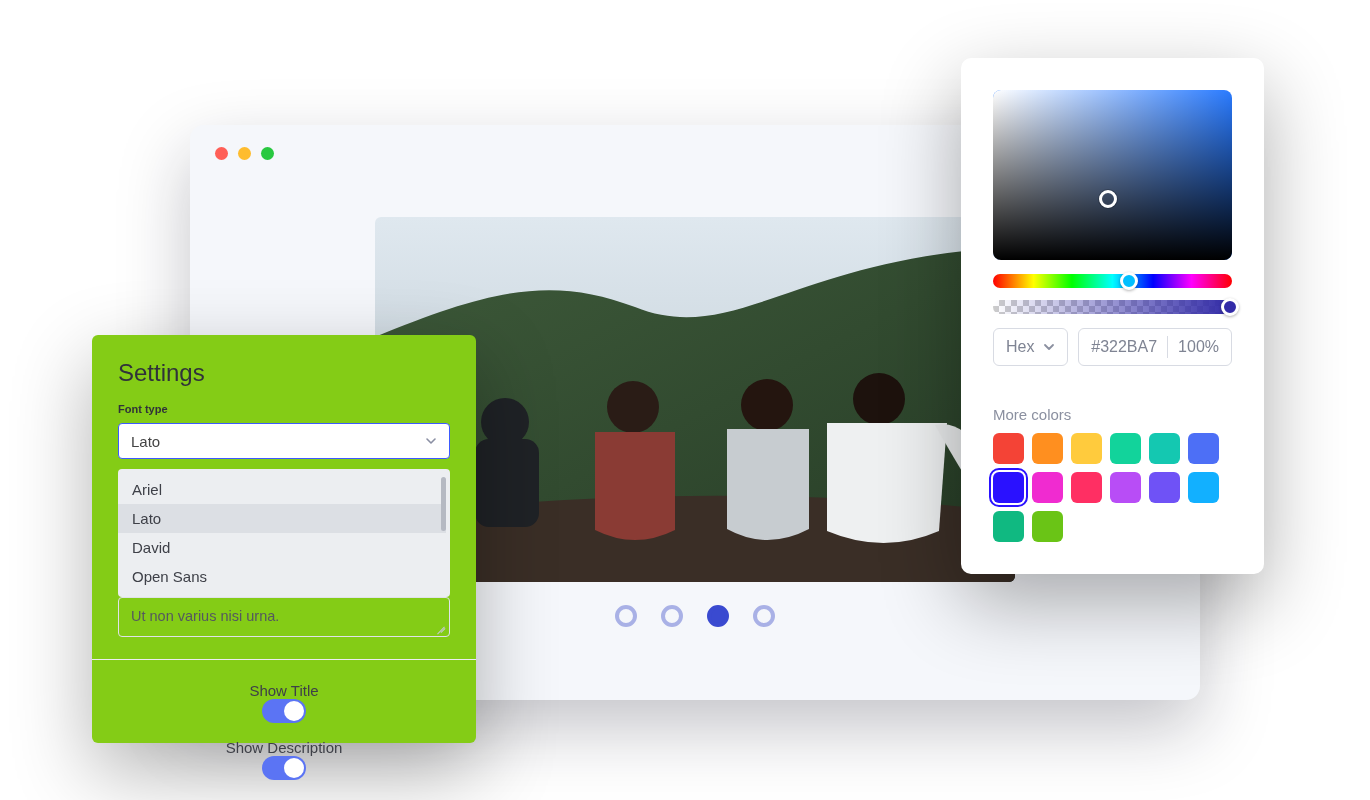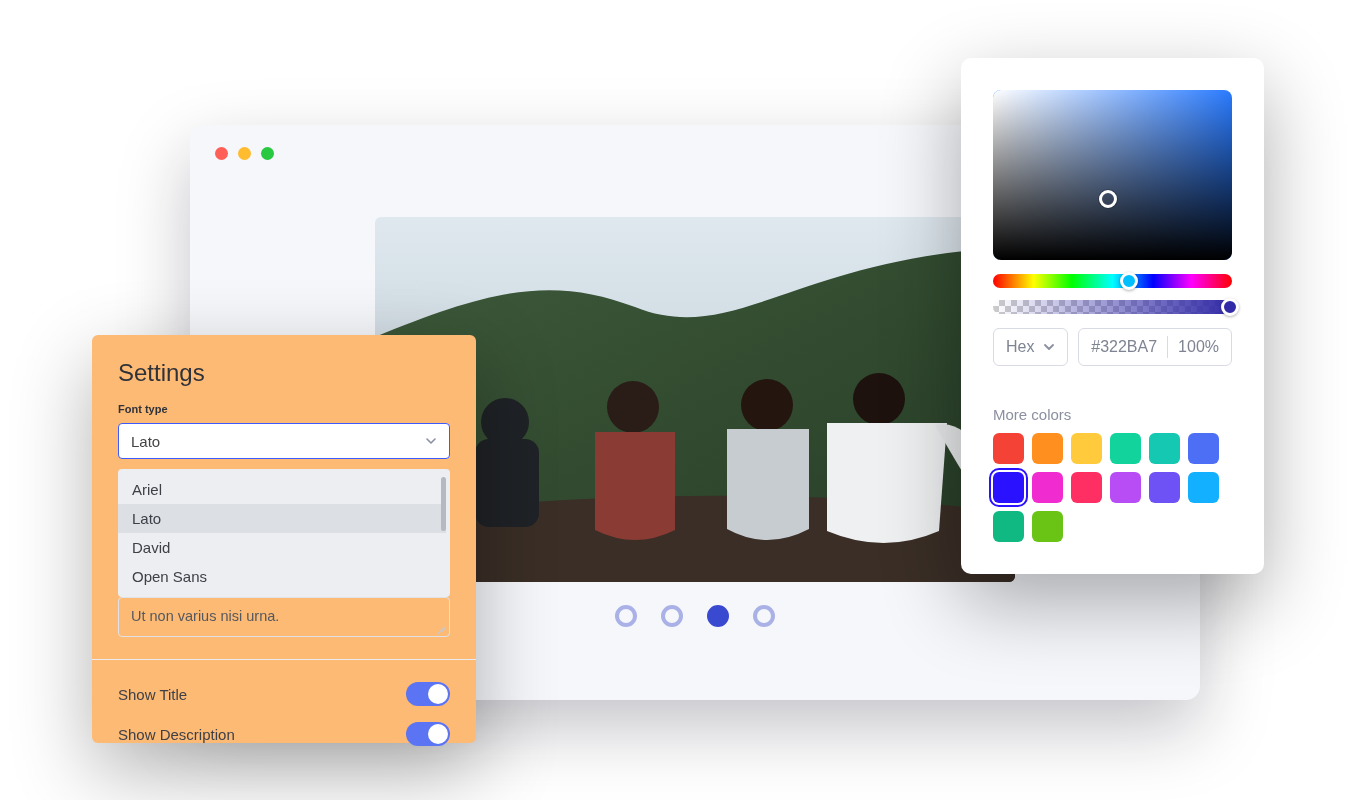--- a/index.html
+++ b/index.html
@@ -62,21 +62,21 @@
   }
   .pager-dot.active { background: #3a4ad0; border-color: #3a4ad0; }
 
   
   .settings-panel {
     position: absolute;
     left: 92px;
     top: 335px;
     width: 384px;
     height: 408px;
-    background: #fdba74;
+    background: #84cc16;
     border-radius: 6px;
     box-shadow: 0 28px 80px rgba(0,0,0,0.30);
     padding: 24px 26px 10px 26px;
   }
   .settings-title { font-size: 24px; font-weight: 400; color: #30323a; margin-bottom: 16px; }
   .field-label { font-size: 11px; font-weight: 600; color: #30323a; margin-bottom: 8px; }
 
   .select-box {
     position: relative;
     height: 36px;
@@ -133,20 +133,21 @@
     content:''; position:absolute; background:#c6c9d1; height:1px;
   }
   .resize-grip::before { width:10px; bottom:2px; right:0; transform:rotate(-45deg); }
   .resize-grip::after  { width:6px;  bottom:2px; right:0; transform:rotate(-45deg); }
 
   .divider { height:1px; background:#ececf0; margin: 22px -26px 14px -26px; }
 
   .toggle-row {
     display:flex; justify-content:space-between; align-items:center;
     padding: 8px 0;
+    flex-direction: column;
   }
   .toggle-row .label { font-size: 15px; color: #3e4048; }
   .toggle {
     width: 44px; height: 24px;
     background: #5b74f4;
     border-radius: 12px;
     position: relative;
   }
   .toggle .knob {
     position:absolute; right:2px; top:2px;

